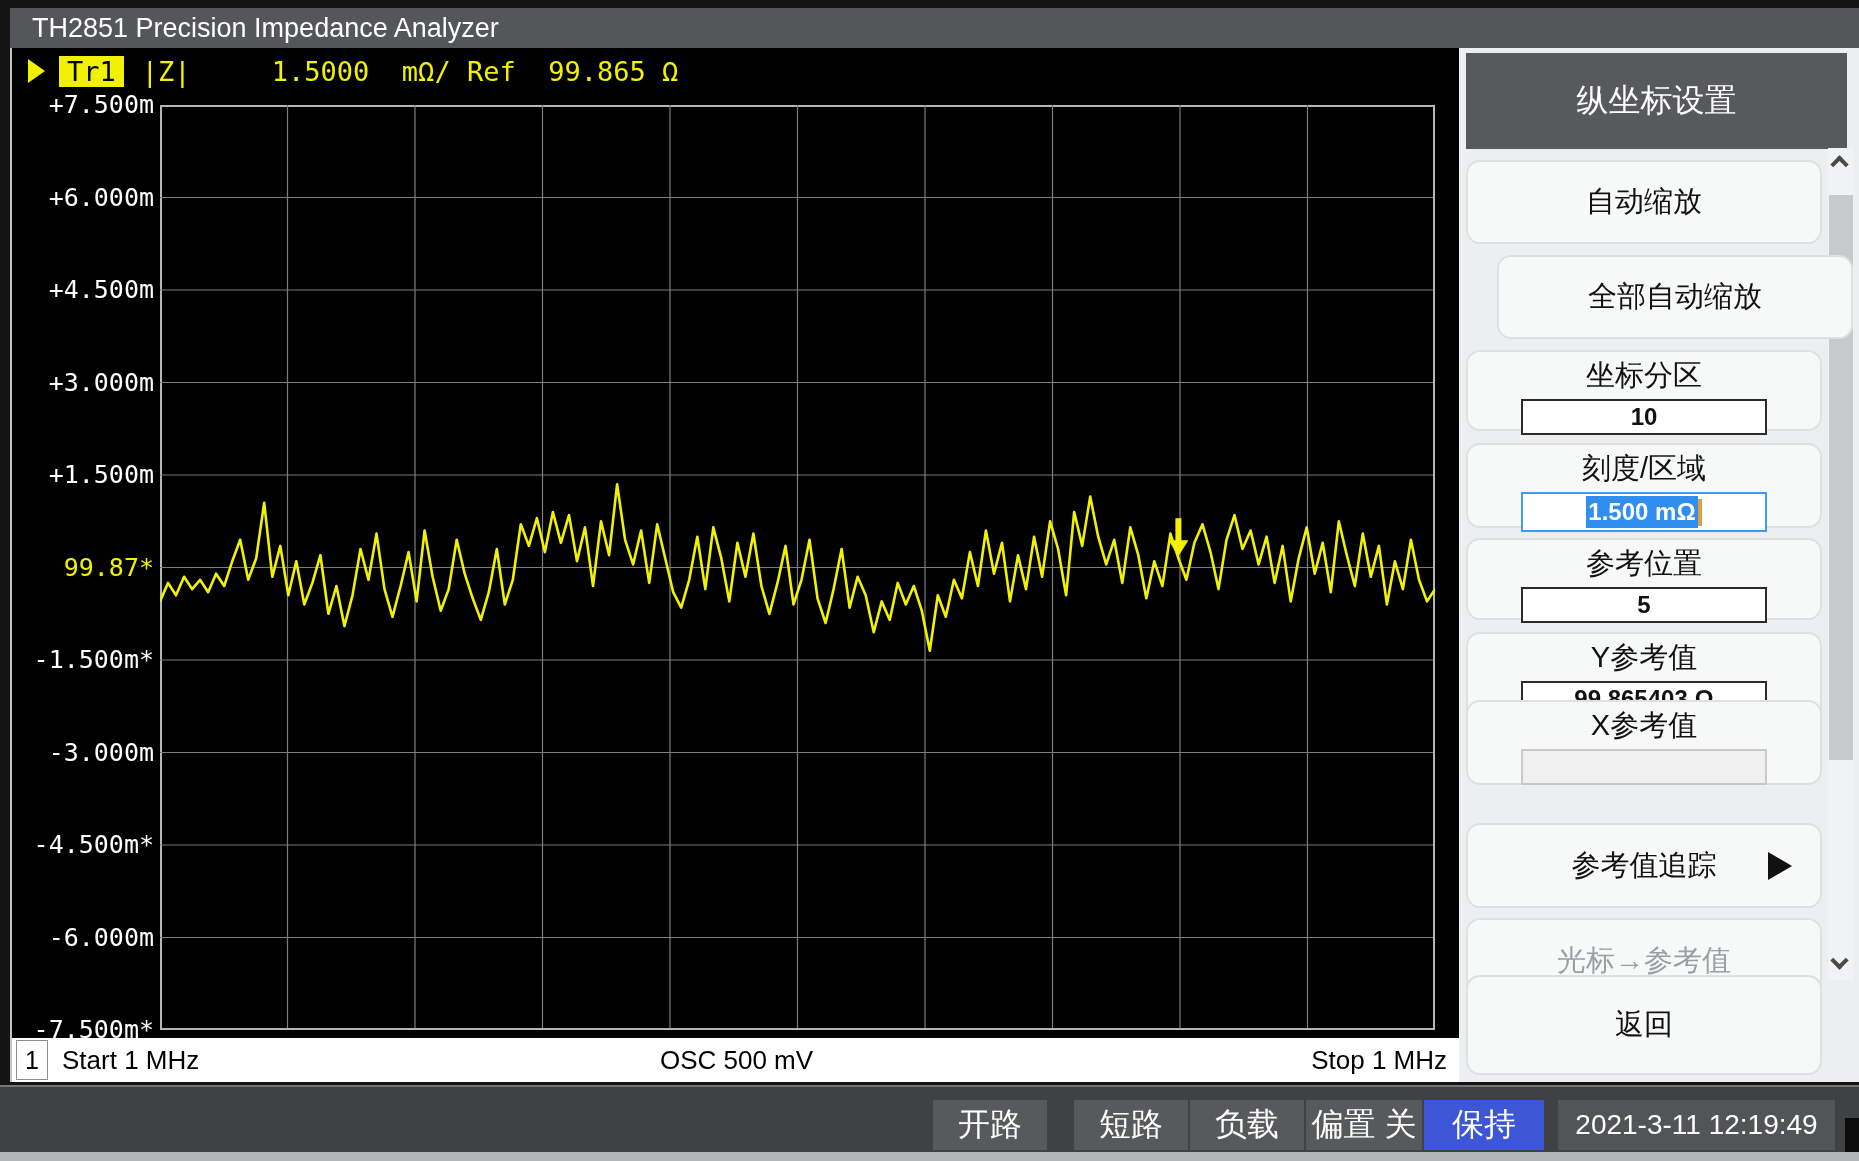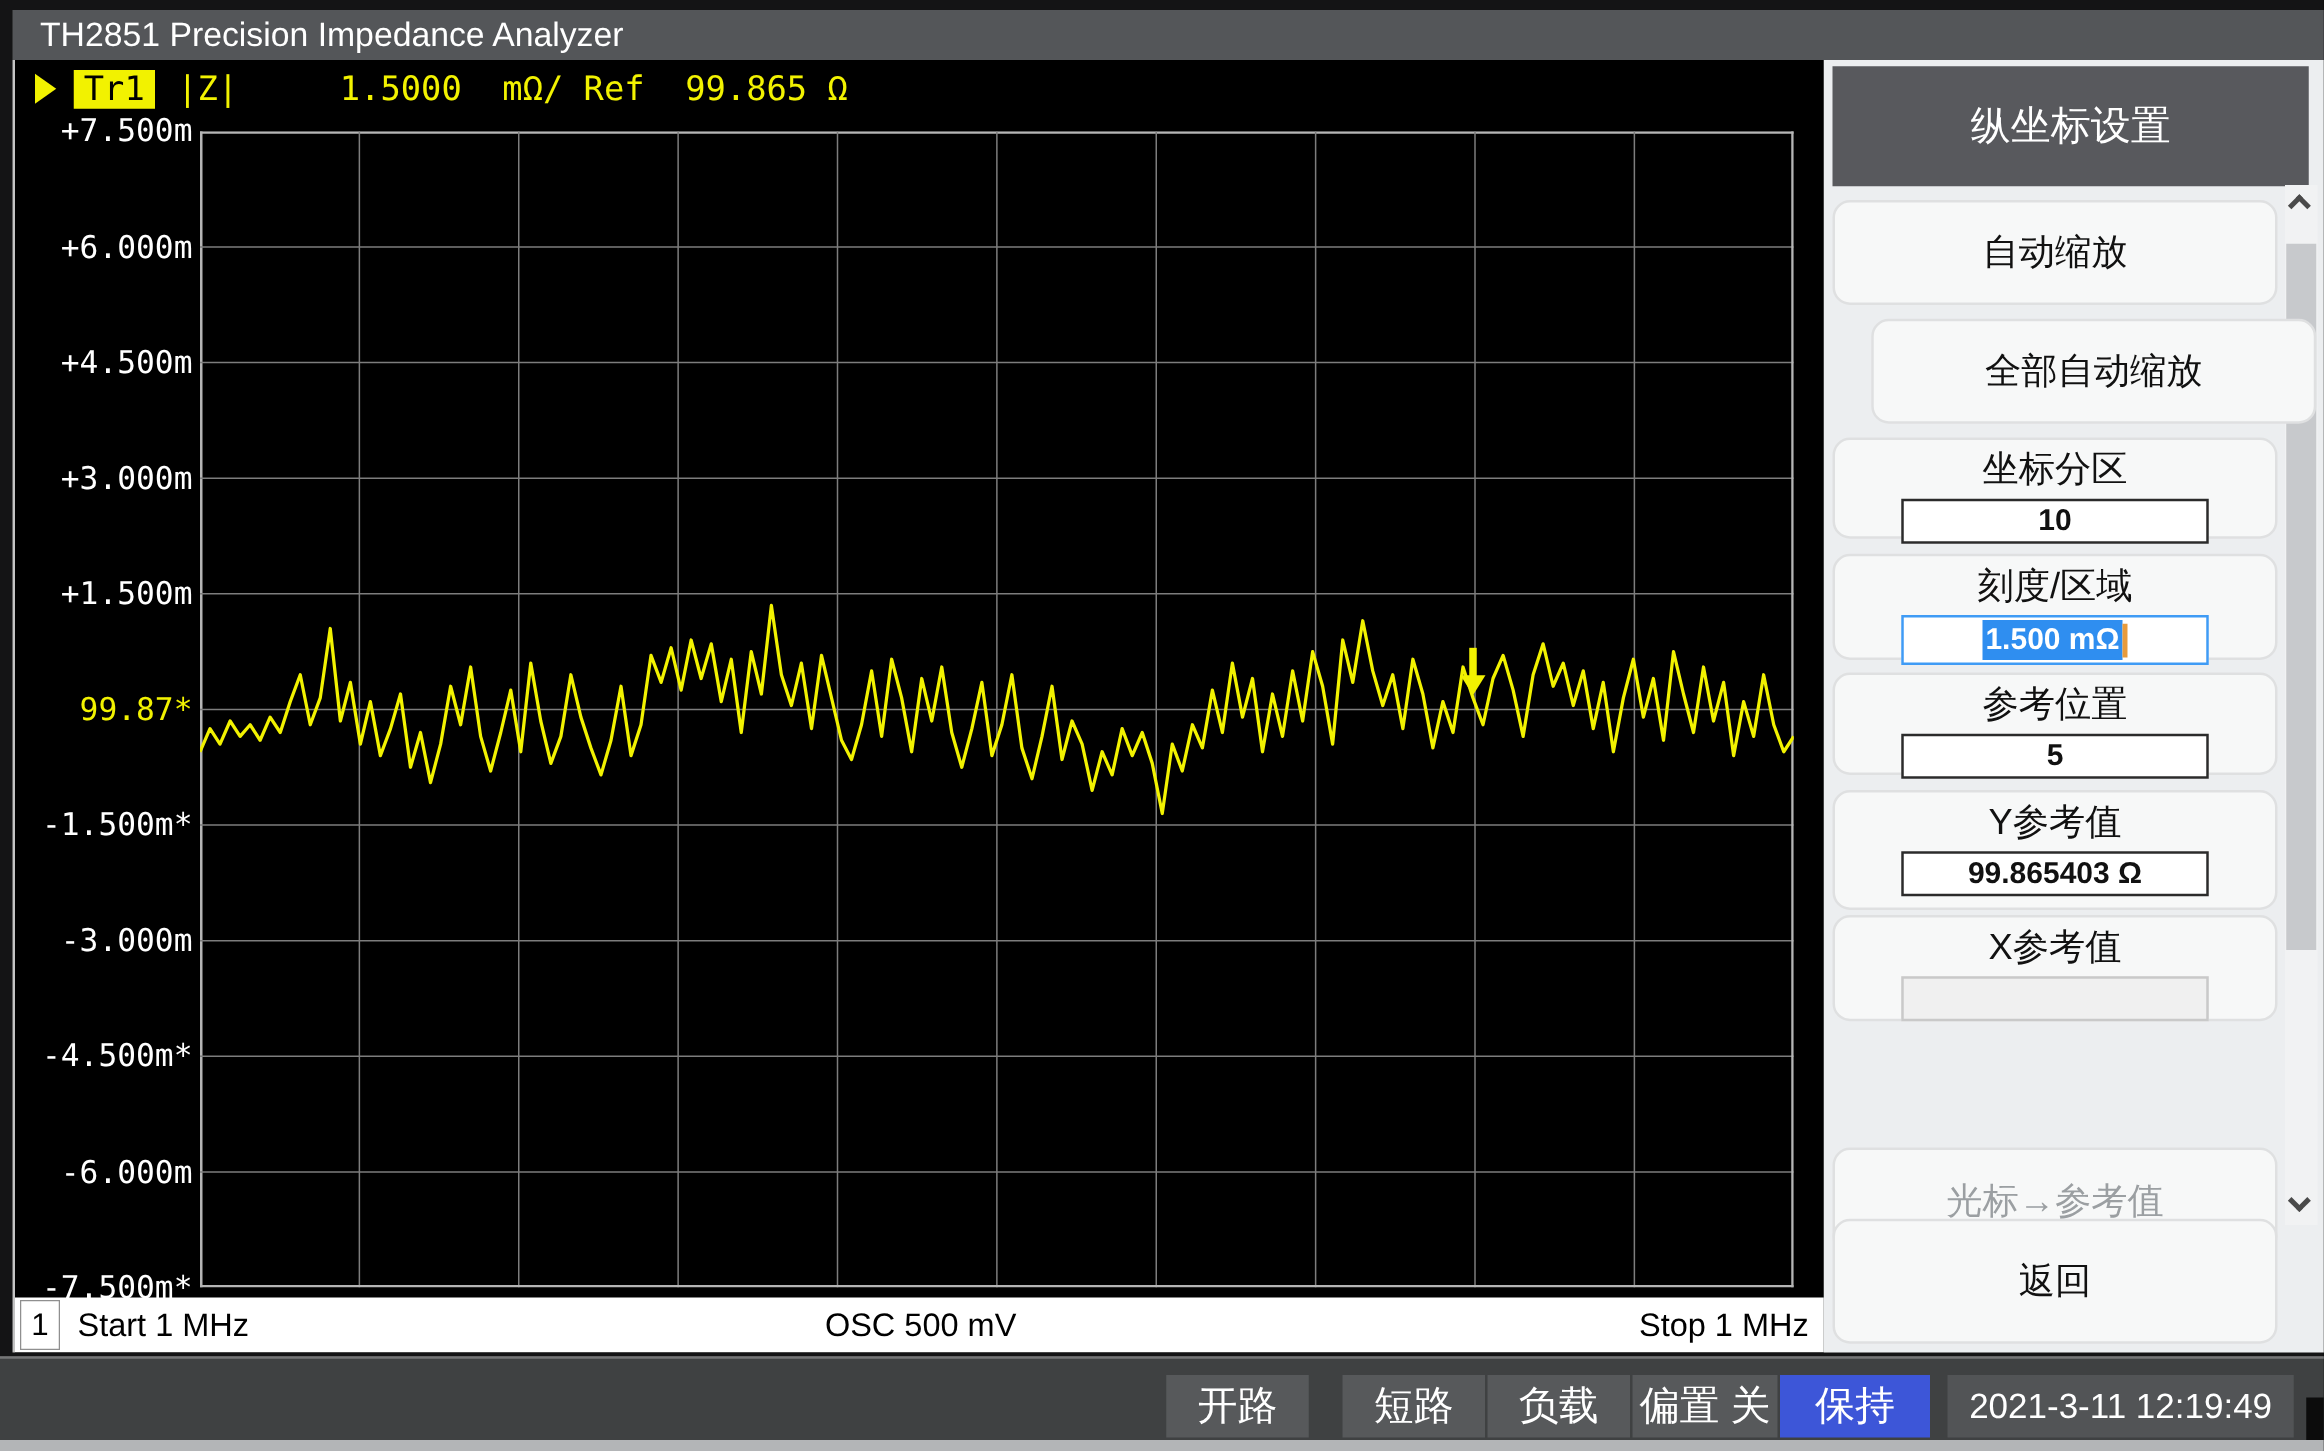--- a/index.html
+++ b/index.html
@@ -170,25 +170,29 @@
   <div class="pitem" style="top:490px;height:82px;">
     <div class="plabel">参考位置</div>
     <div class="pinput">5</div>
   </div>
 
   <div class="pitem" style="top:584px;height:96px;">
     <div class="plabel">Y参考值</div>
     <div class="pinput">99.865403 Ω</div>
   </div>
 
-  <div class="pitem" style="top:684px;height:85px;">
+  <div class="pitem" style="top:652px;height:85px;">
     <div class="plabel">X参考值</div>
     <div class="pinput disabled"></div>
   </div>
 
+  <div class="pitem pbtn" style="top:775px;height:85px;">
+    <span>参考值追踪</span>
+    <span class="arrow-right"></span>
+  </div>
 
   <div class="pitem pbtn disabled" style="top:870px;height:85px;">
     <span>光标→参考值</span>
   </div>
 
   <div class="pitem pbtn" style="top:927px;height:100px;z-index:2;">
     <span>返回</span>
   </div>
 
   <div class="abs sbar">

